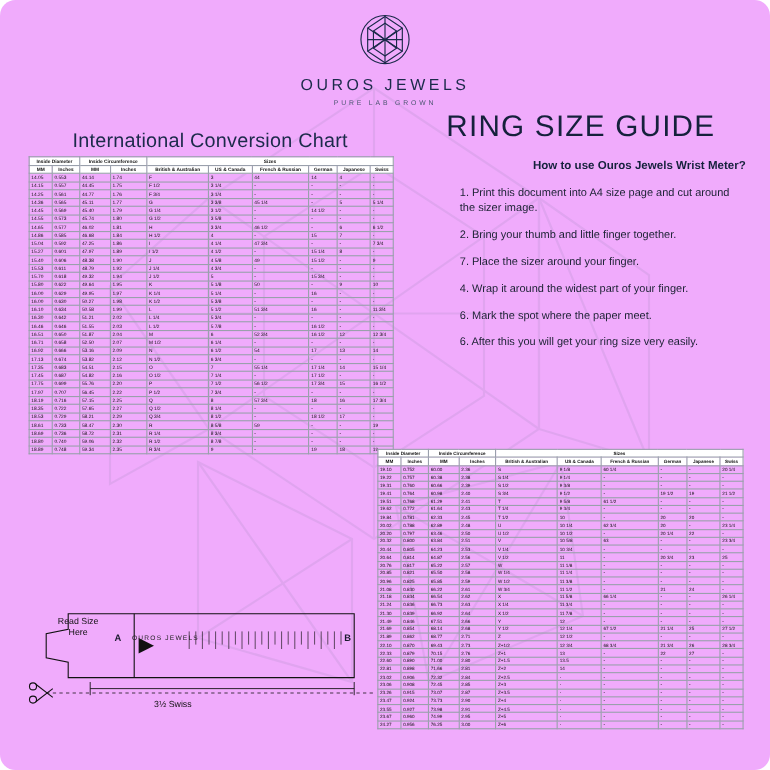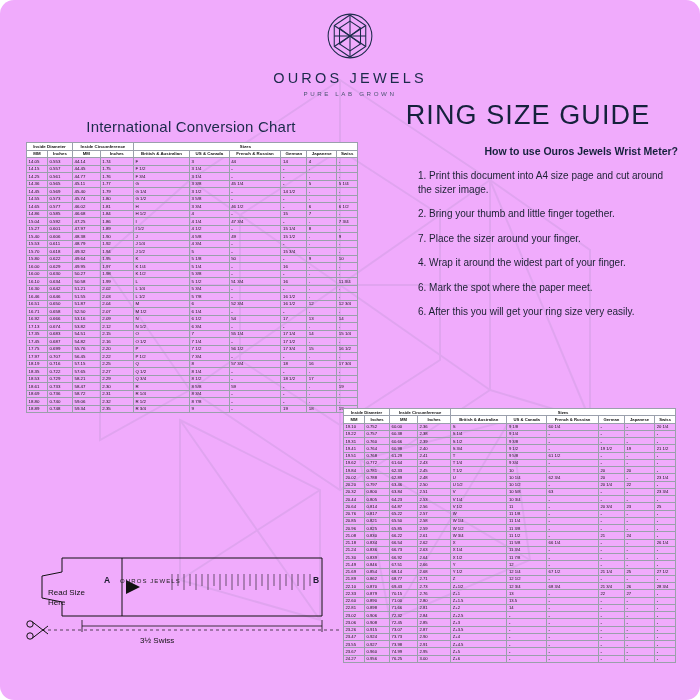--- a/index.html
+++ b/index.html
@@ -37,21 +37,21 @@
     font-size:14.5px; letter-spacing:3.2px; color:#1b2a4a;
     margin-top:6px; font-weight:400;
   }
   .logo-sub {
     font-size:6.2px; letter-spacing:2.6px; color:#4a5570; margin-top:4px;
   }
 
   
   .intl-title {
     position:absolute; left:26px; top:118px; width:330px;
-    text-align:center; font-size:15px; color:#1b2a4a; letter-spacing:.2px;
+    text-align:center; font-size:18px; color:#1b2a4a; letter-spacing:.2px;
   }
   table.conv {
     border-collapse:collapse;
     font-size:4.4px;
     color:#111;
   }
   table.conv th, table.conv td {
     border:0.4px solid #9aa0ac;
     padding:0.5px 1.5px;
     white-space:nowrap;
@@ -88,22 +88,22 @@
   .guide-steps li {
     list-style:none;
     font-size:10px; color:#1b2133; line-height:1.35;
     margin-bottom:11px;
   }
 
   
   .sizer { position:absolute; left:22px; top:540px; width:330px; height:110px; }
   .sizer svg { width:100%; height:100%; display:block; }
   .read-size {
-    position:absolute; left:48px; top:588px; width:46px;
-    font-size:8px; color:#111; line-height:1.25;
+    position:absolute; left:48px; top:560px; width:46px;
+    text-align:center; font-size:8px; color:#111; line-height:1.25;
   }
   .brand-small {
     position:absolute; left:120px; top:578px;
     font-size:6px; letter-spacing:1.1px; color:#222;
   }
   .inch-label {
     position:absolute; left:140px; top:636px;
     font-size:8px; color:#111;
   }
   .lbl-a { position:absolute; left:104px; top:575px; font-size:8.5px; font-weight:bold; }

